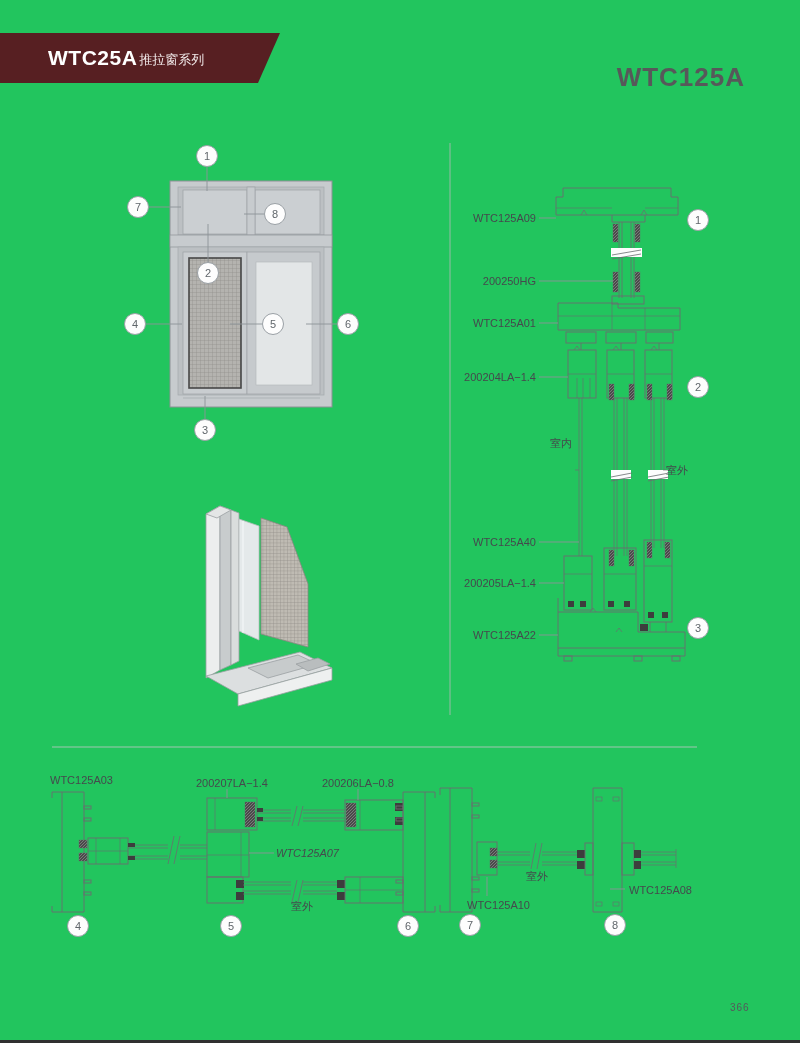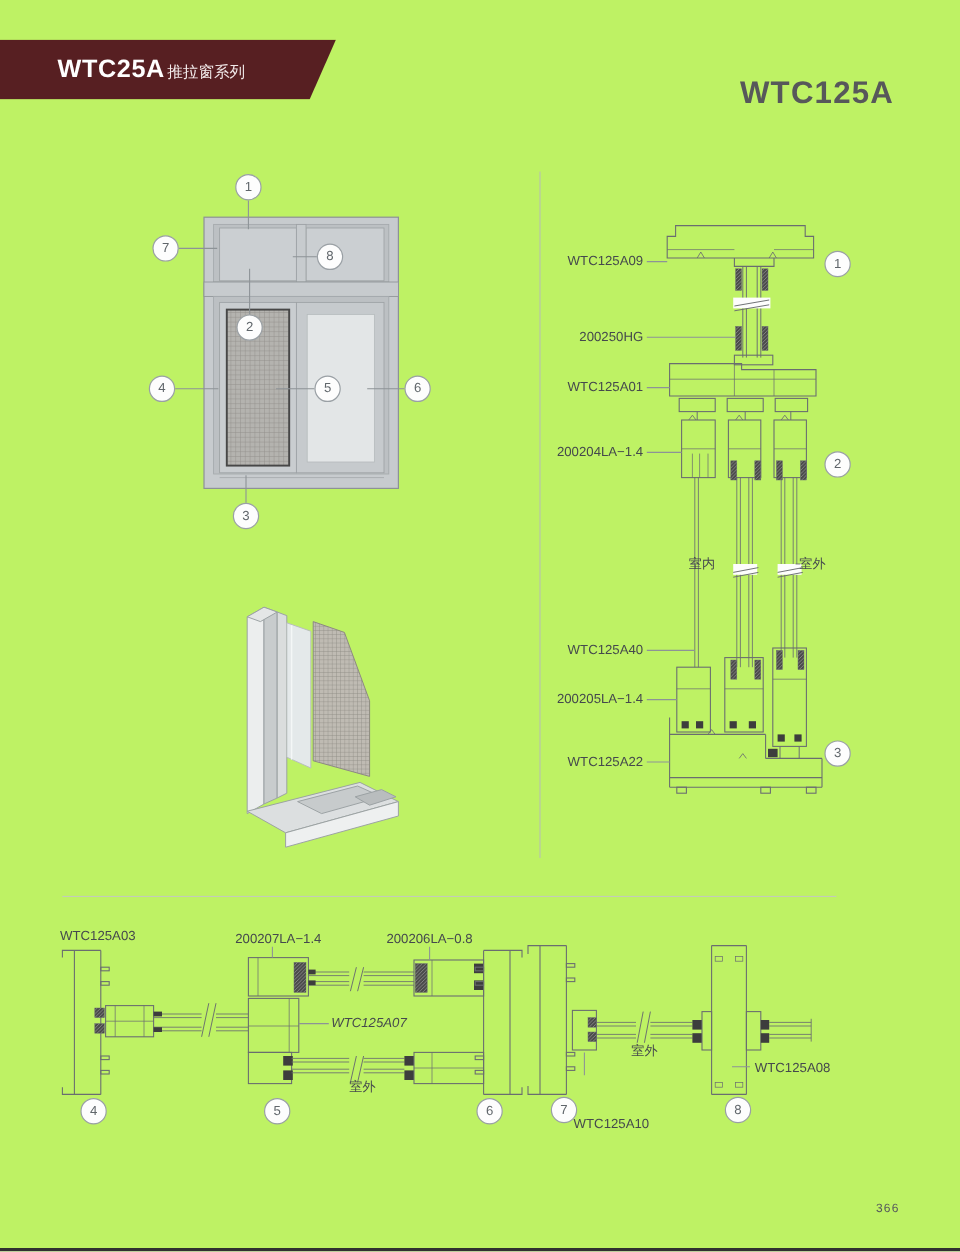--- a/index.html
+++ b/index.html
@@ -1,16 +1,16 @@
 <!DOCTYPE html>
 <html><head>
 <meta charset="utf-8">
 <style>
   html,body{margin:0;padding:0;background:#e8e8e8;}
-  .page{position:relative;width:800px;height:1043px;background:#bef264;
+  .page{position:relative;width:800px;height:1043px;background:#22c55e;
         font-family:"Liberation Sans",sans-serif;overflow:hidden;margin:0 auto;}
   svg{position:absolute;left:0;top:0;}
   
   .banner{position:absolute;left:0;top:33px;width:280px;height:50px;background:#571f22;
           clip-path:polygon(0 0,100% 0,calc(100% - 22px) 100%,0 100%);
           display:flex;align-items:center;padding-left:48px;box-sizing:border-box;}
   .banner .code{color:#ffffff;font-weight:bold;font-size:21px;letter-spacing:.5px;}
   .banner .name{color:#f1e9e9;font-size:13px;margin-left:2px;margin-top:3px;}
   .model{position:absolute;top:62px;right:55px;font-size:26px;font-weight:bold;
          color:#57585a;letter-spacing:1px;}
@@ -243,32 +243,32 @@
   <div class="co" style="left:127px;top:196px;">7</div>
   <div class="co" style="left:264px;top:203px;">8</div>
 
   <div class="lbl r" style="left:421px;top:211px;">WTC125A09</div>
   <div class="lbl r" style="left:421px;top:274px;">200250HG</div>
   <div class="lbl r" style="left:421px;top:316px;">WTC125A01</div>
   <div class="lbl r" style="left:421px;top:370px;">200204LA−1.4</div>
   <div class="lbl r" style="left:421px;top:535px;">WTC125A40</div>
   <div class="lbl r" style="left:421px;top:576px;">200205LA−1.4</div>
   <div class="lbl r" style="left:421px;top:628px;">WTC125A22</div>
-  <div class="lbl" style="left:550px;top:463px;margin-left:24px;">室内</div>
+  <div class="lbl" style="left:550px;top:436px;">室内</div>
   <div class="lbl" style="left:666px;top:463px;">室外</div>
   <div class="co" style="left:687px;top:209px;">1</div>
   <div class="co" style="left:687px;top:376px;">2</div>
   <div class="co" style="left:687px;top:617px;">3</div>
 
   <div class="lbl" style="left:50px;top:773px;">WTC125A03</div>
   <div class="lbl" style="left:196px;top:776px;">200207LA−1.4</div>
   <div class="lbl" style="left:322px;top:776px;">200206LA−0.8</div>
   <div class="lbl" style="left:276px;top:846px;font-style:italic;">WTC125A07</div>
   <div class="lbl c" style="left:289px;top:899px;width:26px;">室外</div>
-  <div class="lbl" style="left:478px;top:898px;margin-top:32px;">WTC125A10</div>
+  <div class="lbl" style="left:467px;top:898px;">WTC125A10</div>
   <div class="lbl c" style="left:524px;top:869px;width:26px;">室外</div>
   <div class="lbl" style="left:629px;top:883px;">WTC125A08</div>
   <div class="co" style="left:67px;top:915px;">4</div>
   <div class="co" style="left:220px;top:915px;">5</div>
   <div class="co" style="left:397px;top:915px;">6</div>
   <div class="co" style="left:459px;top:914px;">7</div>
   <div class="co" style="left:604px;top:914px;">8</div>
 
   <div class="pagenum">366</div>
   <div class="bottomstrip"></div>

